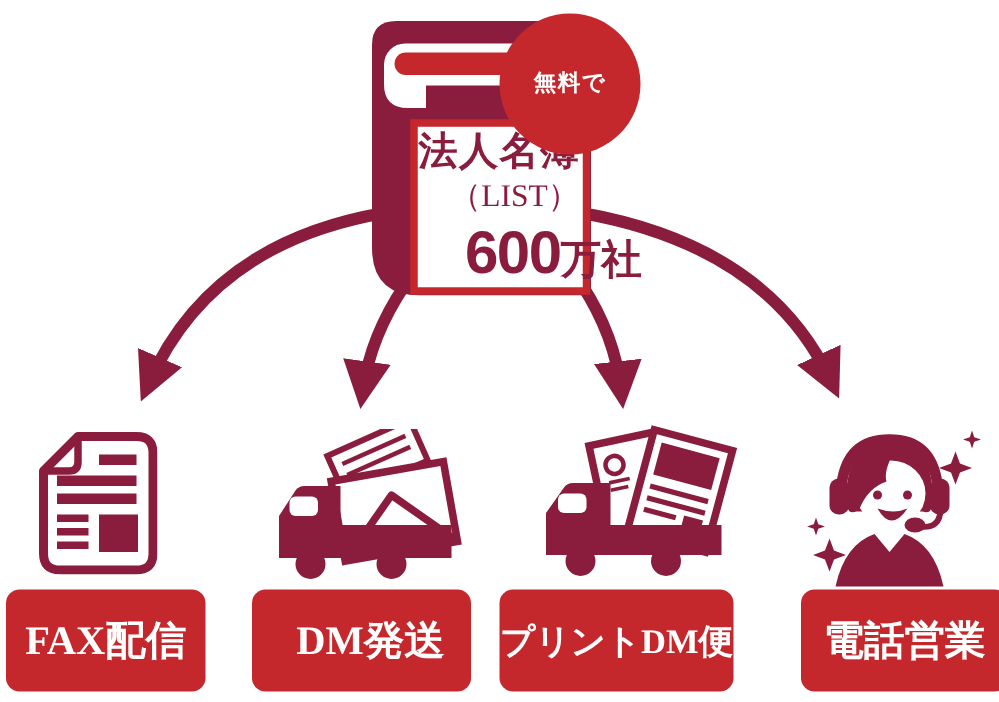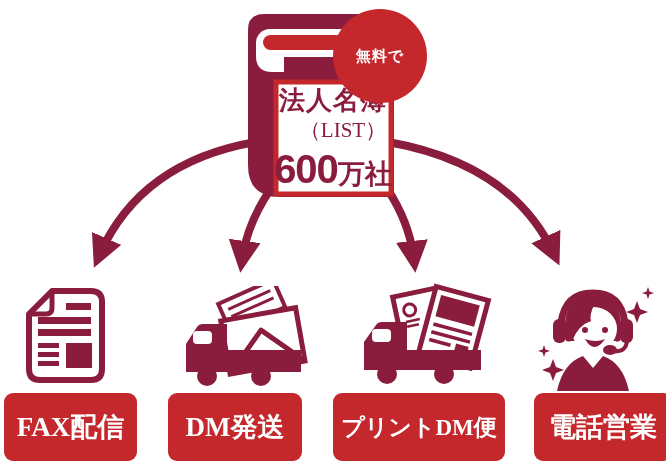--- a/index.html
+++ b/index.html
@@ -29,21 +29,21 @@
     left:274px;top:86px;width:118px;z-index:6;
     text-align:center;color:var(--maroon);
     font-family:"Liberation Serif","DejaVu Serif",serif;
     line-height:1.15;
   }
   .book-title{font-size:26px;font-weight:700;letter-spacing:1px;}
   .book-subtitle{font-size:21px;font-weight:400;margin-top:2px;margin-left:20px;}
   .book-count{margin-top:4px;white-space:nowrap;}
   .book-count .num{
     font-family:"Liberation Sans","DejaVu Sans",sans-serif;
-    font-size:40px;font-weight:700;letter-spacing:-1px;
+    font-size:40px;font-weight:700;letter-spacing:-1px;margin-left:36px;
   }
   .book-count .unit{font-size:27px;font-weight:700;margin-top:21px;}
 
   
   .badge{
     left:333px;top:9px;width:94px;height:94px;z-index:8;
     background:var(--red);border-radius:50%;
     display:flex;flex-direction:column;align-items:center;justify-content:center;
     color:#fff;font-size:15px;font-weight:700;line-height:1.3;
     letter-spacing:1px;
@@ -58,22 +58,22 @@
   
   .label{
     top:393px;height:68px;z-index:3;
     background:var(--red);border-radius:9px;
     display:flex;align-items:center;justify-content:center;
     color:#fff;
     font-family:"Liberation Serif","DejaVu Serif",serif;
     font-weight:600;font-size:27px;white-space:nowrap;text-align:center;
   }
   .label-0{left:4px;width:133px;}
-  .label-1{left:168px;width:134px;}
-  .label-2{left:333px;width:172px;font-size:23px;}
+  .label-1{left:168px;width:134px;padding-left:12px;}
+  .label-2{left:333px;width:156px;font-size:23px;}
   .label-3{left:534px;width:138px;}
 
   svg{display:block;}
 </style>
 </head>
 <body>
 
 <div class="stage">
 
   <svg class="abs arrows" width="666" height="468" viewBox="0 0 666 468">

